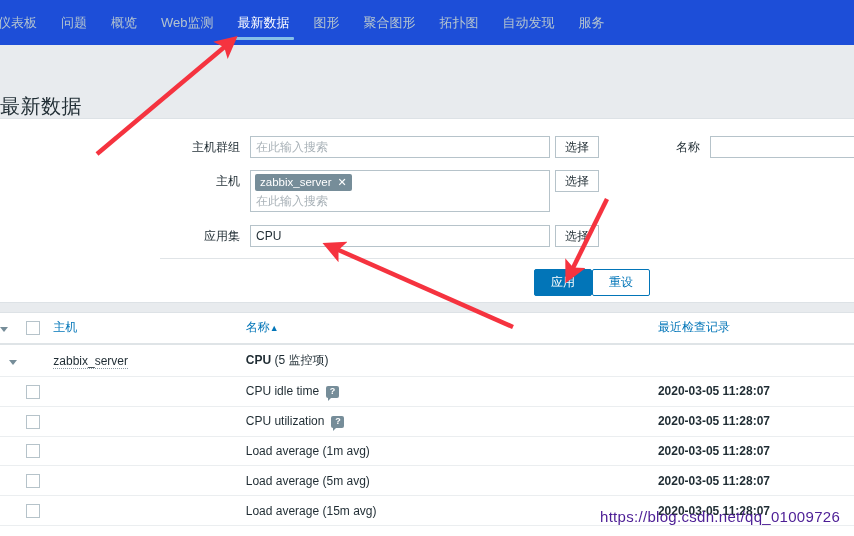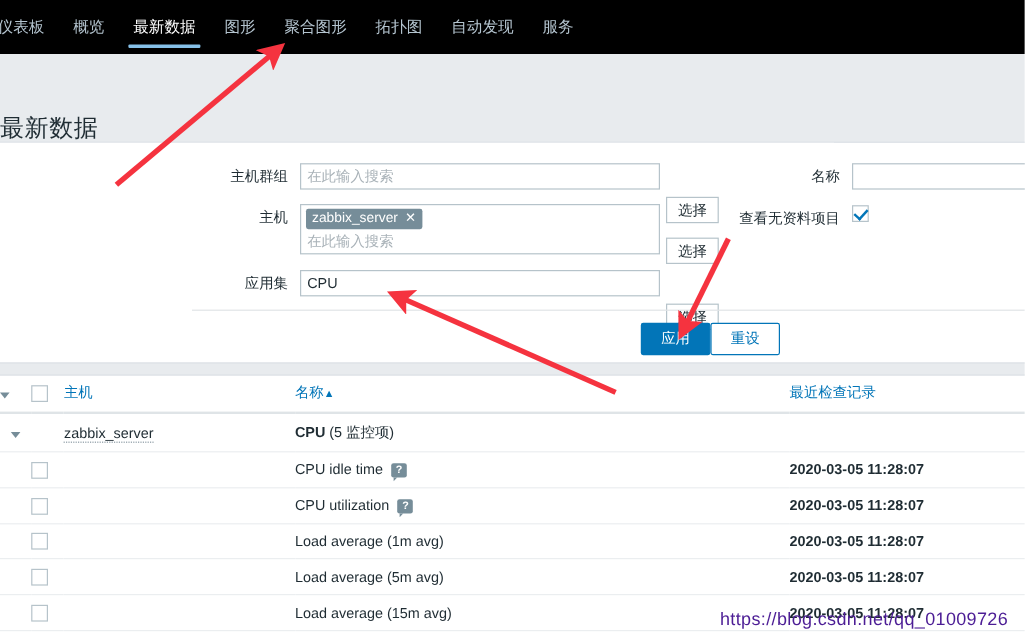--- a/index.html
+++ b/index.html
@@ -10,21 +10,21 @@
     background: #ffffff;
     font-family: "Liberation Sans", "DejaVu Sans", sans-serif;
     font-size: 12px;
     color: #1f2c33;
   }
   #page { position: relative; width: 854px; height: 536px; overflow: hidden; }
 
   
   .navbar {
     position: absolute; left: 0; top: 0; width: 854px; height: 45px;
-    background: #000000;
+    background: #1d4ed8;
     display: flex; align-items: center;
   }
   .nav-item {
     position: relative;
     color: #b4c4cf;
     font-size: 13px;
     line-height: 45px;
     padding: 0 12px;
     white-space: nowrap;
     cursor: pointer;
@@ -85,21 +85,20 @@
     display: block; border: 0; outline: none; width: 100%;
     font-size: 12px; color: #1f2c33; font-family: inherit;
     padding: 3px 1px 1px 1px; background: transparent;
   }
   .ms-input::placeholder { color: #a9b2b8; }
   .btn-select {
     border: 1px solid #b6c3ca; background: #fff;
     color: #1f2c33; font-size: 12px; font-family: inherit;
     height: 22px; padding: 0 9px; margin-left: 5px; cursor: pointer;
     line-height: 20px;
-    margin-top: 28px;
   }
   .checkbox {
     width: 14px; height: 14px; border: 1px solid #b6c3ca;
     background: #fff; display: inline-block; position: relative;
     cursor: pointer; vertical-align: middle;
   }
   .checkbox.checked::after {
     content: "";
     position: absolute; left: 3px; top: 0px;
     width: 5px; height: 9px;
@@ -180,21 +179,23 @@
   
   .arrows { position: absolute; left: 0; top: 0; width: 854px; height: 536px; pointer-events: none; }
 </style>
 </head>
 <body>
 
 <div id="page">
 
   <div class="navbar">
     <div class="nav-item">仪表板</div>
+    <div class="nav-item">问题</div>
     <div class="nav-item">概览</div>
+    <div class="nav-item">Web监测</div>
     <div class="nav-item active">最新数据</div>
     <div class="nav-item">图形</div>
     <div class="nav-item">聚合图形</div>
     <div class="nav-item">拓扑图</div>
     <div class="nav-item">自动发现</div>
     <div class="nav-item">服务</div>
   </div>
 
   <div class="header-band">
     <div class="page-title" style="left:0px;">最新数据</div>
@@ -224,24 +225,20 @@
       <div class="flabel" style="width:80px;">应用集</div>
       <input class="ftext" style="width: 300px;" type="text" placeholder="" value="CPU">
       <button class="btn-select">选择</button>
     </div>
 
     <div class="frow" style="left:600px; top:17px;">
       <div class="flabel" style="width:110px;">名称</div>
       <input class="ftext" style="width: 200px;" type="text" placeholder="">
     </div>
 
-    <div class="frow" style="left:600px; top:52px;">
-      <div class="flabel" style="width:110px;">查看无资料项目</div>
-      <span class="checkbox checked"></span>
-    </div>
 
   </div>
 
   <div class="filter-divider"></div>
 
   <button class="btn-apply">应用</button>
   <button class="btn-reset">重设</button>
 
   <div class="gray-band"></div>
 

